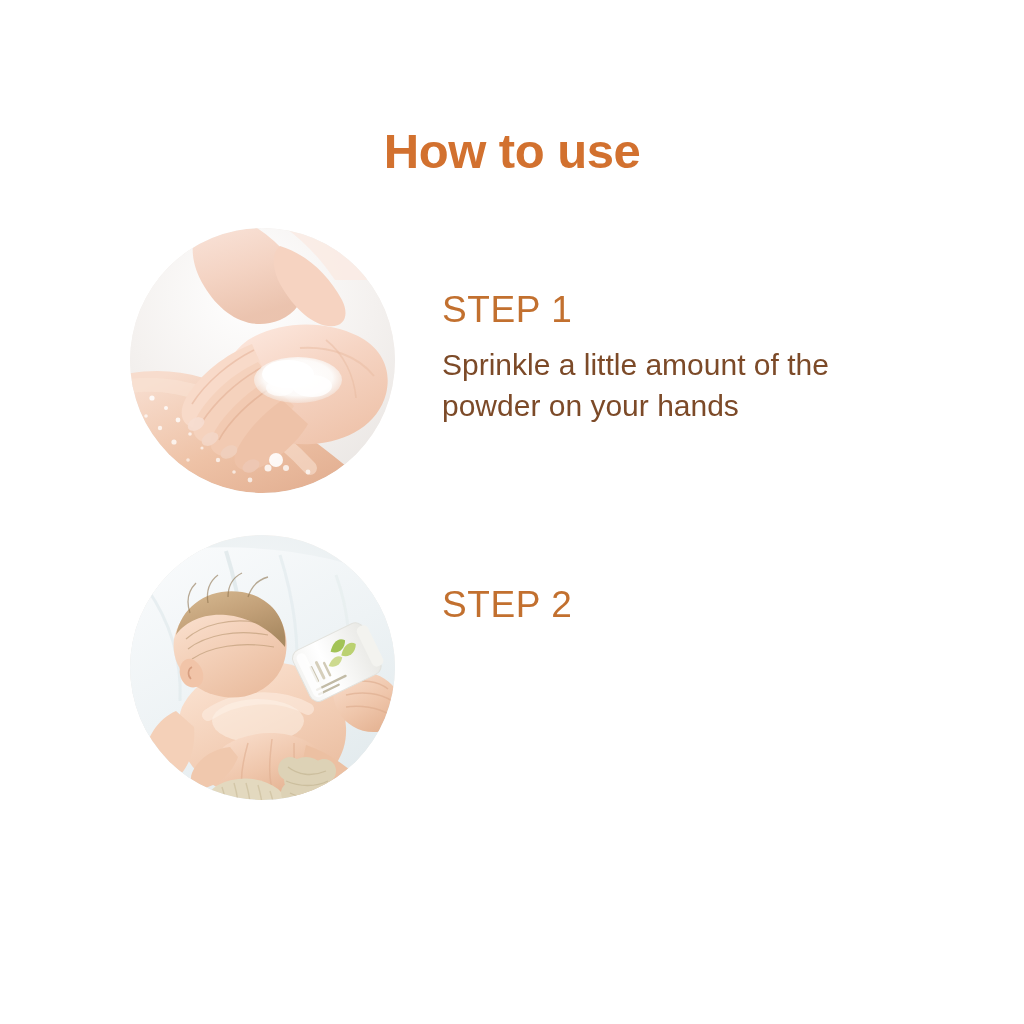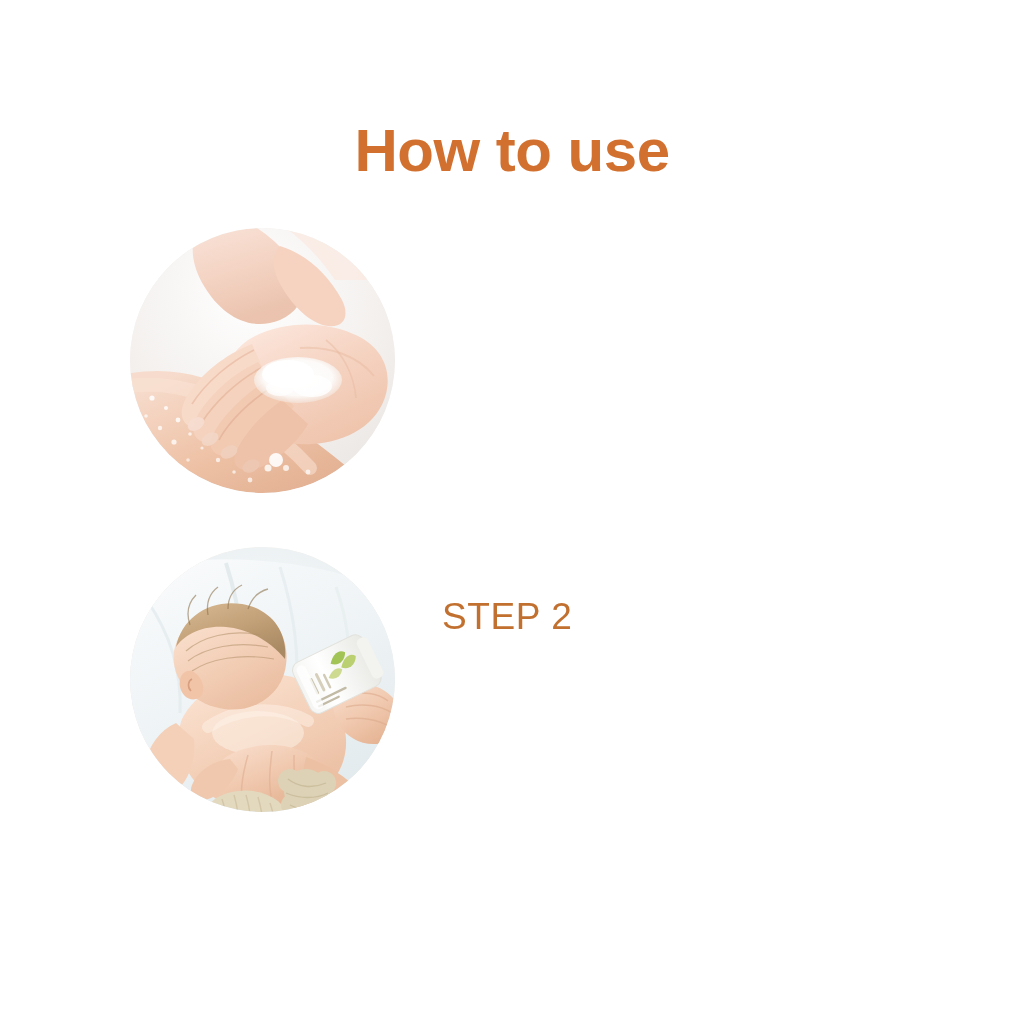--- a/index.html
+++ b/index.html
@@ -16,38 +16,38 @@
     font-family: "Liberation Sans", sans-serif;
   }
 
   
   .title {
     position: absolute;
     left: 0;
     top: 108px;
     width: 1024px;
     text-align: center;
-    font-size: 60px;
+    font-size: 49px;
     font-weight: 700;
     letter-spacing: -0.5px;
     color: #d2712f;
     line-height: 86px;
     white-space: nowrap;
   }
 
   
   .step-row {
     position: absolute;
     left: 0;
     width: 1024px;
     display: flex;
     align-items: flex-start;
   }
   .step-row.step-1 { top: 228px; }
-  .step-row.step-2 { top: 547px; }
+  .step-row.step-2 { top: 535px; }
 
   .photo-slot {
     width: 265px;
     height: 265px;
     margin-left: 130px;
     flex: 0 0 265px;
   }
 
   .photo {
     width: 265px;
@@ -182,20 +182,24 @@
               <circle cx="26" cy="222" r="1.6" opacity="0.6"></circle>
               <circle cx="58" cy="232" r="1.8" opacity="0.6"></circle>
               <circle cx="178" cy="244" r="2.4" opacity="0.7"></circle>
               <circle cx="196" cy="252" r="2" opacity="0.6"></circle>
             </g>
           </g>
         </svg>
       </div>
     </div>
 
+    <div class="step-text">
+      <p class="step-label">STEP 1</p>
+      <p class="step-desc">Sprinkle a little amount of the powder on your hands</p>
+    </div>
   </div>
 
   <div class="step-row step-2">
 
     <div class="photo-slot">
       <div class="photo">
         <svg viewBox="0 0 265 265" xmlns="http://www.w3.org/2000/svg" aria-hidden="true">
           <defs>
             <radialGradient id="bg2" cx="50%" cy="35%" r="85%">
               <stop offset="0%" stop-color="#f6f8f9"></stop>

